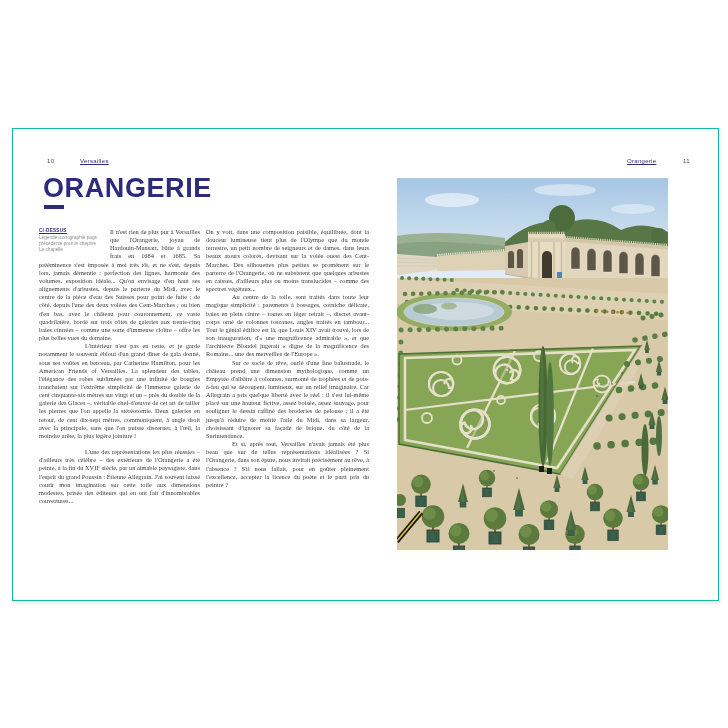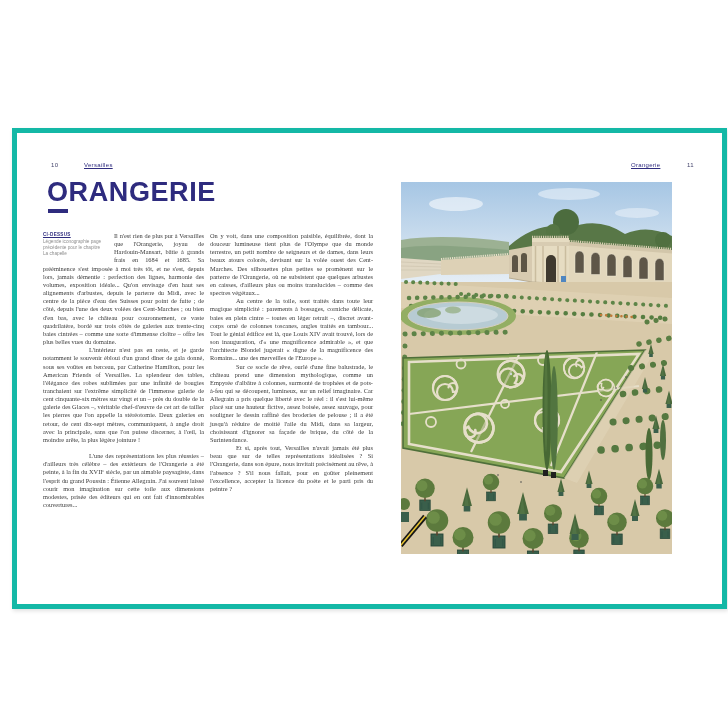--- a/index.html
+++ b/index.html
@@ -1,18 +1,18 @@
 <!DOCTYPE html>
 <html><head>
 <meta charset="utf-8">
 <style>
   html,body{margin:0;padding:0;background:#ffffff;width:728px;height:728px;position:relative;
             font-family:"Liberation Serif", serif;}
   .spread{position:absolute;left:12px;top:128px;width:705px;height:471px;background:#ffffff;
-          border:5px solid #14b8a6;box-shadow:1px 2px 4px rgba(0,0,0,.12);}
+          border:1px solid #14b8a6;box-shadow:1px 2px 4px rgba(0,0,0,.12);}
   
   .rh{position:absolute;top:29px;font-family:"Liberation Sans",sans-serif;font-size:6px;
       color:#43436b;letter-spacing:.3px;}
   .rh.navy{color:#2e2b7e;text-decoration:underline;}
   
   .title{position:absolute;left:30px;top:44px;font-family:"Liberation Sans",sans-serif;
          font-weight:bold;font-size:27px;letter-spacing:.6px;color:#2e2b7e;}
   .title-bar{position:absolute;left:31px;top:76px;width:20px;height:3.6px;background:#2e2b7e;}
   
   .cols{position:absolute;left:26px;top:99px;width:330px;display:flex;gap:6px;}

